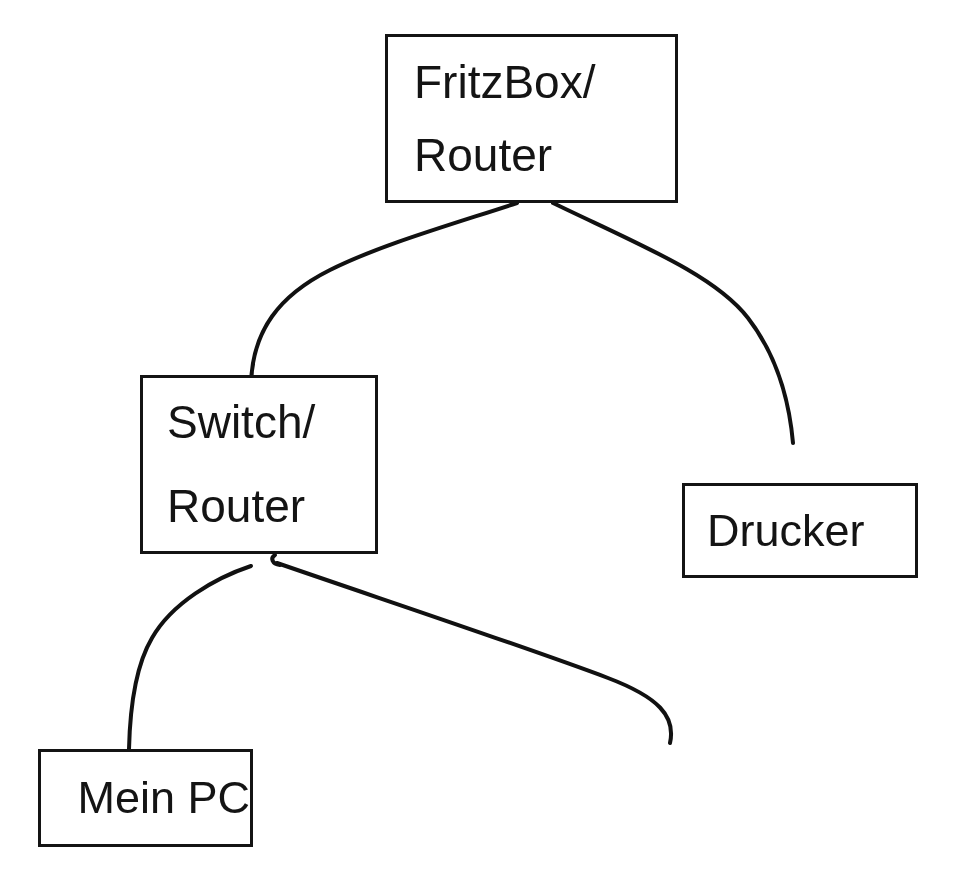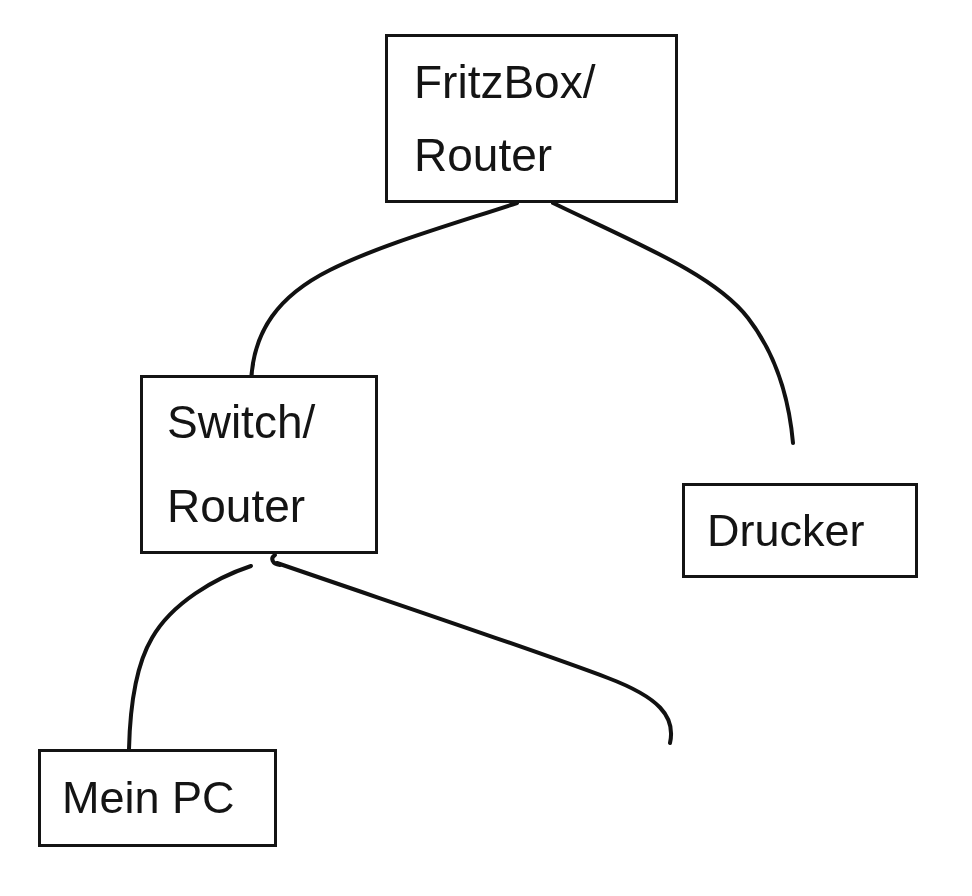--- a/index.html
+++ b/index.html
@@ -42,21 +42,21 @@
     font-size: 46px;
     line-height: 73px;
   }
   .node.one-line {
     font-size: 45px;
     line-height: 1.1;
   }
   .node-fritzbox { left: 385px; top: 34px;  width: 293px; height: 169px; padding-left: 26px; }
   .node-switch   { left: 140px; top: 375px; width: 238px; height: 179px; padding-left: 24px; gap: 11px; }
   .node-drucker  { left: 682px; top: 443px; width: 236px; height: 95px;  padding-left: 22px; margin-top: 40px; }
-  .node-meinpc   { left: 38px;  top: 749px; width: 239px; height: 98px;  padding-left: 21px; }
+  .node-meinpc   { left: 38px;  top: 749px; width: 215px; height: 98px;  padding-left: 13px; text-align: right; }
   .node-steamlink{ left: 498px; top: 743px; width: 310px; height: 104px; padding-left: 19px; }
 </style>
 </head>
 <body>
 
 <div class="canvas">
 
   <svg class="edges-layer" viewBox="0 0 972 896" xmlns="http://www.w3.org/2000/svg">
     <path d="M517,203 C450,225 380,245 330,270 C280,295 252,330 251,385"></path>
     <path d="M553,203 C640,245 715,275 748,318 C775,353 789,398 793,443"></path>

